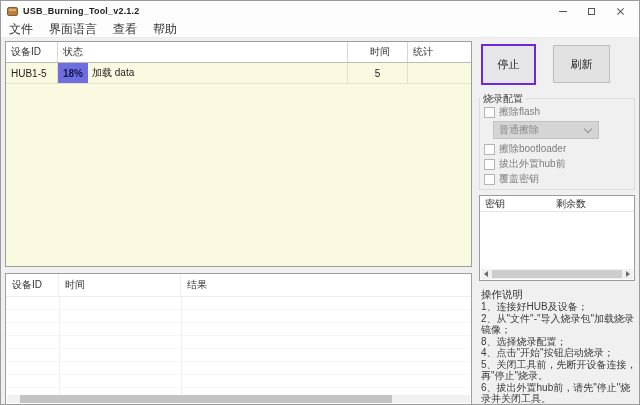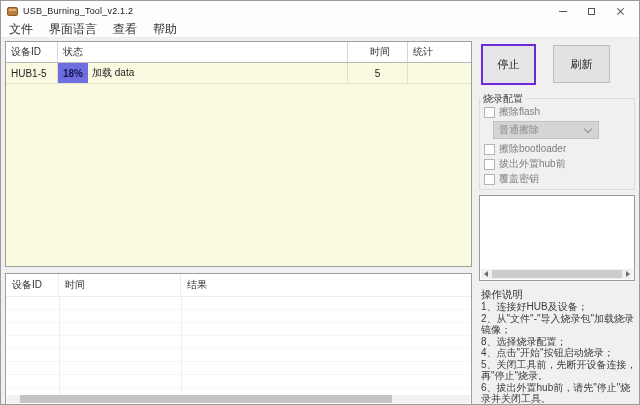--- a/index.html
+++ b/index.html
@@ -3,21 +3,21 @@
 <meta charset="utf-8">
 <style>
   * { margin:0; padding:0; box-sizing:border-box; }
   html,body { width:640px; height:405px; font-family:"Liberation Sans","DejaVu Sans",sans-serif; }
   .window { position:relative; width:640px; height:405px; background:#f0f0f0; border:1px solid #9b9b9b; overflow:hidden; }
 
   
   .titlebar { position:absolute; left:0; top:0; width:100%; height:20px; background:#fdfdfd; display:flex; align-items:center; }
   .app-icon { width:11px; height:9px; margin-left:6px; background:#b98040; border:1px solid #8a5c28; border-radius:2px; position:relative; }
   .app-icon:after { content:""; position:absolute; left:1px; top:1px; width:7px; height:2px; background:#e0b074; }
-  .title-text { font-size:9px; color:#222; margin-left:5px; letter-spacing:.2px; }
+  .title-text { font-size:9px; color:#222; margin-left:5px; letter-spacing:.2px;font-weight:bold; }
   .win-controls { position:absolute; right:4px; top:0; height:20px; display:flex; }
   .win-btn { width:29px; height:20px; display:flex; align-items:center; justify-content:center; cursor:default; }
   .glyph-min { width:8px; height:1px; background:#555; }
   .glyph-max { width:7px; height:7px; border:1px solid #555; }
   .glyph-close { position:relative; width:9px; height:9px; }
   .glyph-close:before,.glyph-close:after { content:""; position:absolute; left:0; top:4px; width:9px; height:1px; background:#555; }
   .glyph-close:before { transform:rotate(45deg); }
   .glyph-close:after { transform:rotate(-45deg); }
 
   
@@ -152,20 +152,24 @@
     <span class="checkbox"></span>
     <span class="cb-label">拔出外置hub前</span>
   </div>
 
   <div class="cb-row" style="left:483px; top:171px;">
     <span class="checkbox"></span>
     <span class="cb-label">覆盖密钥</span>
   </div>
 
   <div class="key-table">
+    <div class="kt-header">
+      <div class="cell kt-c1">密钥</div>
+      <div class="cell kt-c2">剩余数</div>
+    </div>
     <div class="kt-hscroll">
       <div class="scroll-arrow">
           <span class="tri-left"></span>
         </div>
       <div class="kt-thumb"></div>
       <div class="scroll-arrow">
           <span class="tri-right"></span>
         </div>
     </div>
   </div>

